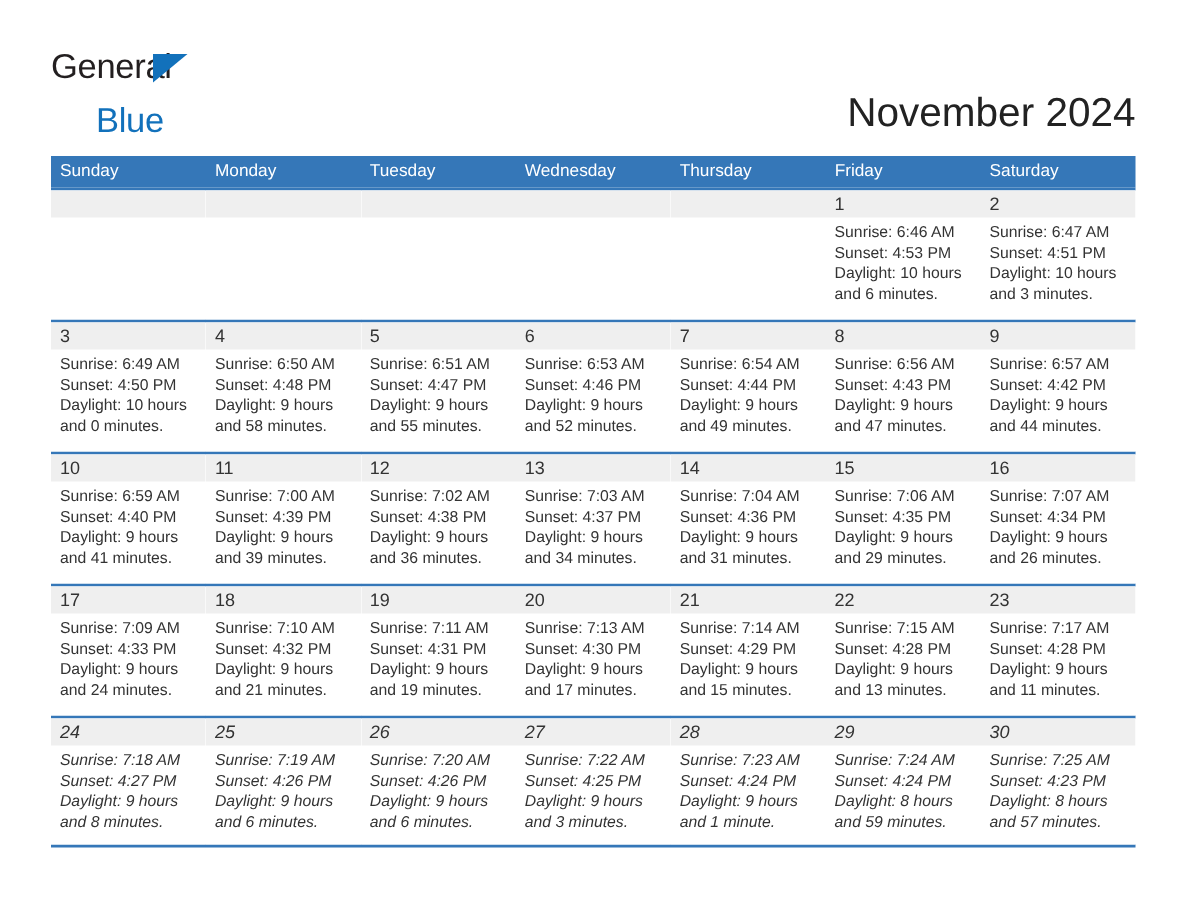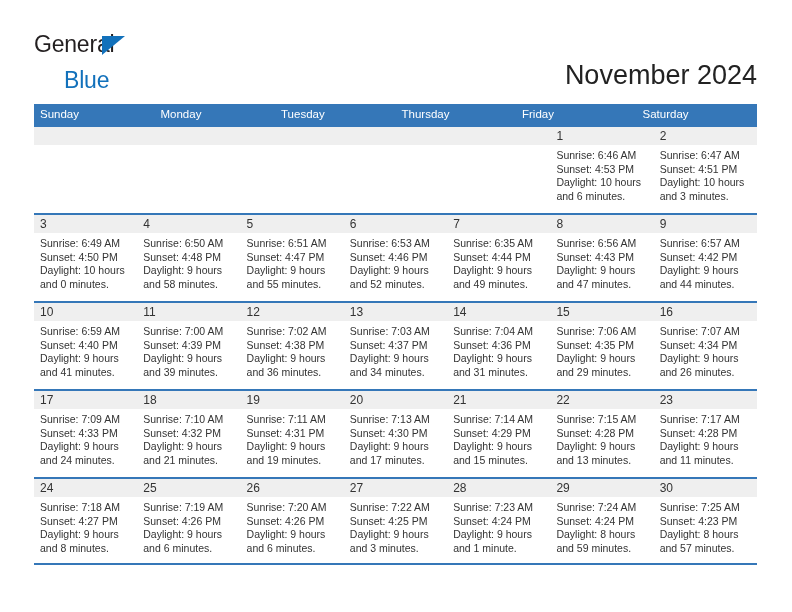--- a/index.html
+++ b/index.html
@@ -118,20 +118,21 @@
     display: flex;
     border-top: 2px solid #3577b8;
     height: 88px;
     box-sizing: border-box;
   }
   .week-row.first {
     border-top: 2px solid #3577b8;
   }
   .week-row:last-child {
     border-bottom: 2px solid #3577b8;
+    font-style: italic;
   }
 
   .day-cell {
     flex: 1 1 0;
     min-width: 0;
     box-sizing: border-box;
     background: #ffffff;
     position: relative;
     overflow: hidden;
   }
@@ -177,20 +178,21 @@
     </div>
 
   </div>
 
   <div class="calendar">
 
     <div class="weekday-row">
       <div class="weekday">Sunday</div>
       <div class="weekday">Monday</div>
       <div class="weekday">Tuesday</div>
+      <div class="weekday">Wednesday</div>
       <div class="weekday">Thursday</div>
       <div class="weekday">Friday</div>
       <div class="weekday">Saturday</div>
     </div>
 
     <div class="week-row first">
       <div class="day-cell empty">
         <div class="day-num-strip"></div>
         <div class="day-info">
           <div></div>
@@ -288,21 +290,21 @@
         <div class="day-info">
           <div>Sunrise: 6:53 AM</div>
           <div>Sunset: 4:46 PM</div>
           <div>Daylight: 9 hours</div>
           <div>and 52 minutes.</div>
         </div>
       </div>
       <div class="day-cell">
         <div class="day-num-strip">7</div>
         <div class="day-info">
-          <div>Sunrise: 6:35 AM</div>
+          <div>Sunrise: 6:54 AM</div>
           <div>Sunset: 4:44 PM</div>
           <div>Daylight: 9 hours</div>
           <div>and 49 minutes.</div>
         </div>
       </div>
       <div class="day-cell">
         <div class="day-num-strip">8</div>
         <div class="day-info">
           <div>Sunrise: 6:56 AM</div>
           <div>Sunset: 4:43 PM</div>

